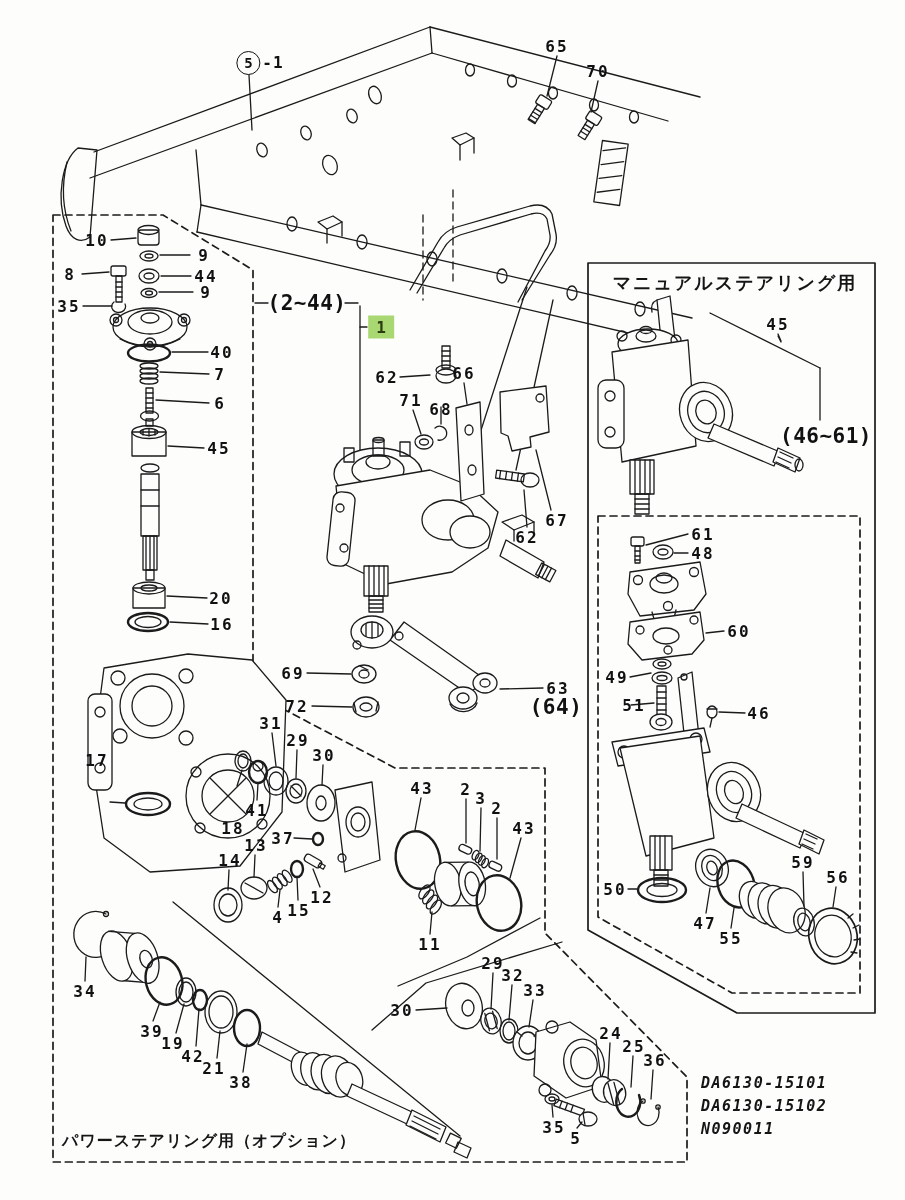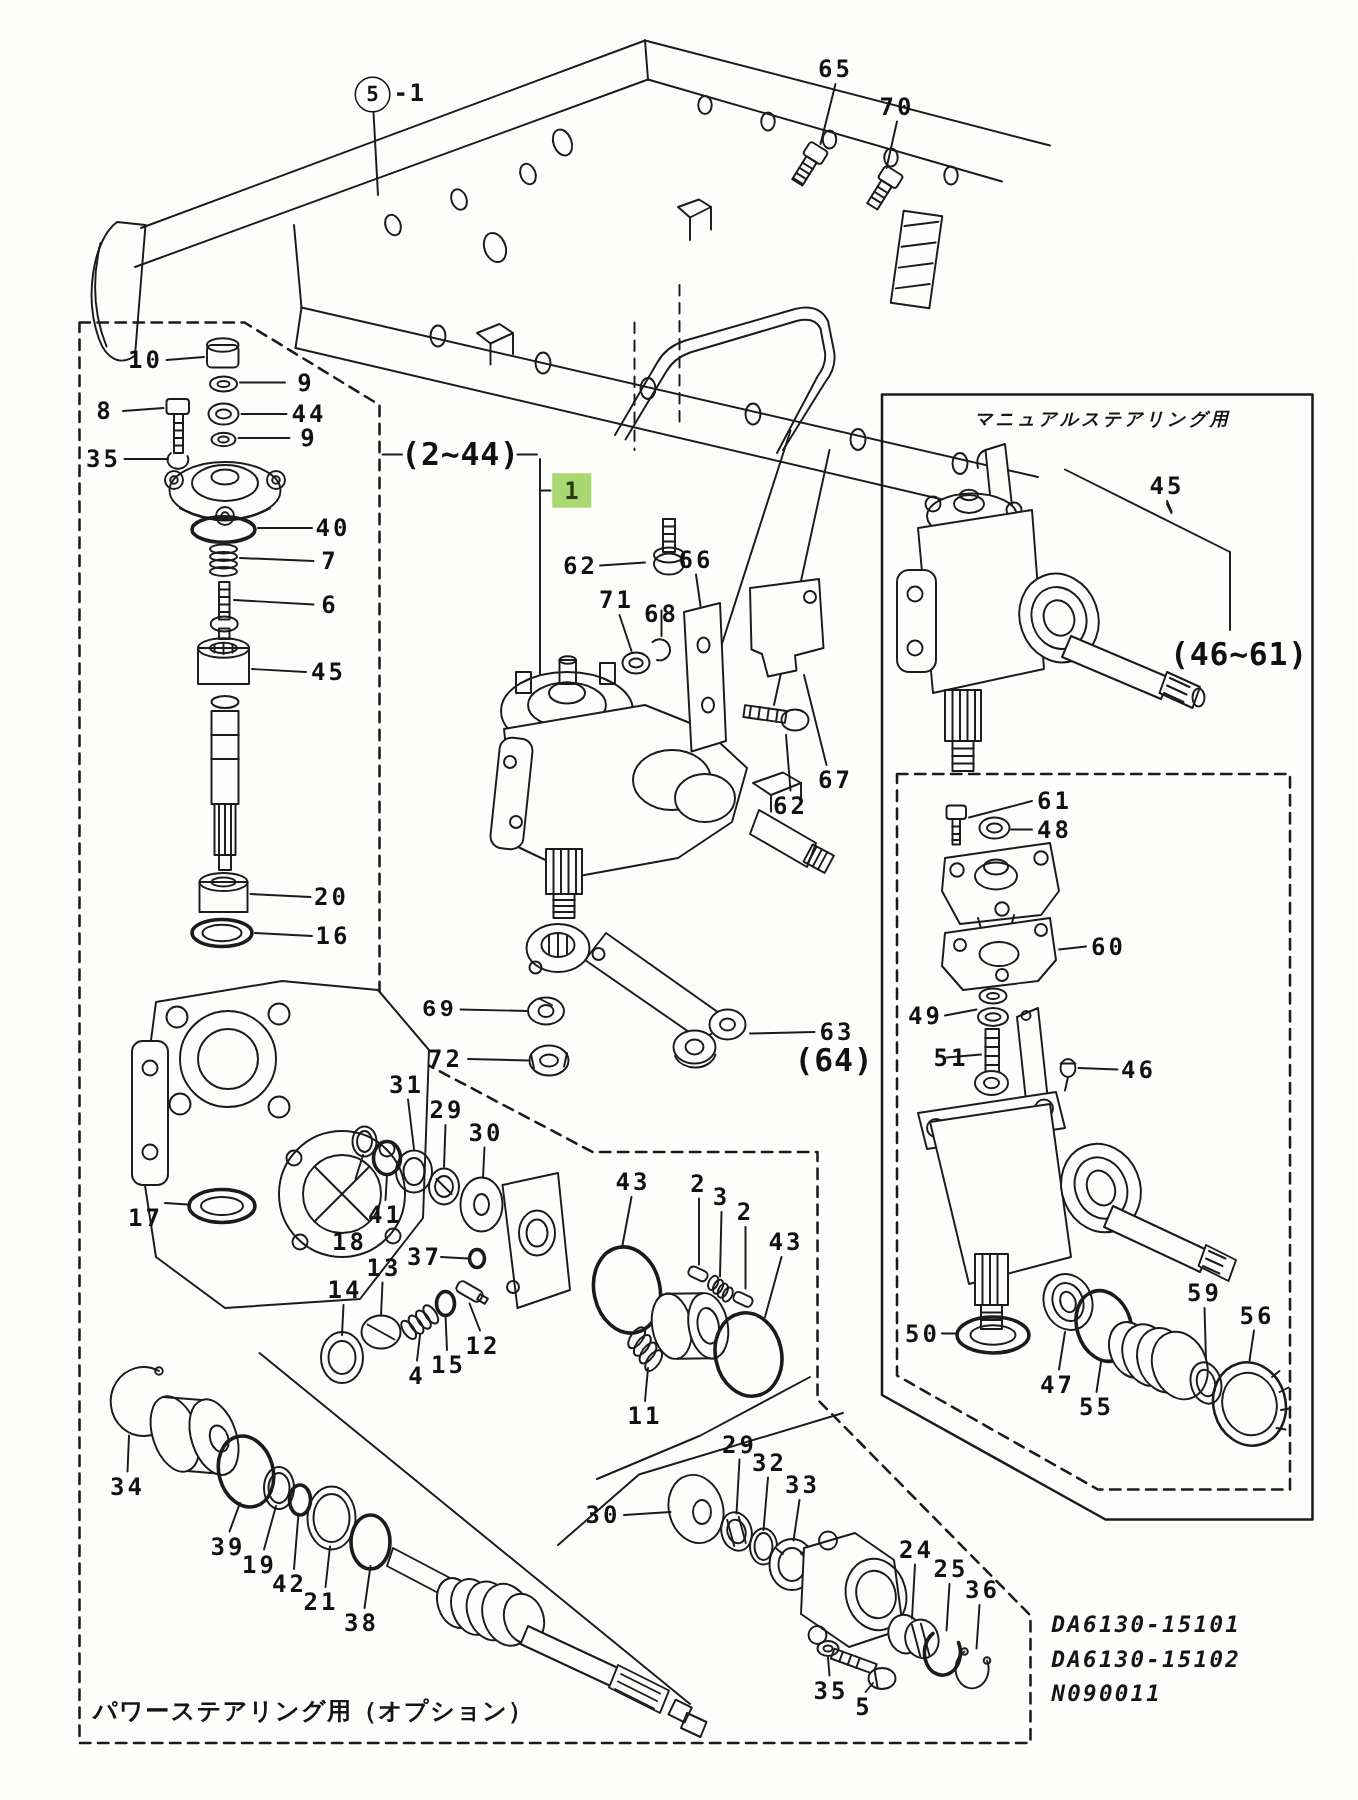--- a/index.html
+++ b/index.html
@@ -14,21 +14,21 @@
   .fw{fill:#fdfdfc;}
   .callout{position:absolute;transform:translate(-50%,-50%);
      font-family:"DejaVu Sans Mono",monospace;font-weight:bold;font-size:16px;
      letter-spacing:2px;white-space:nowrap;color:#111;cursor:pointer;z-index:5;}
   .callout.paren{letter-spacing:0.5px;font-size:21px;}
   .callout.hl{background:#a9d872;color:#2c3a12;padding:2px 8px;letter-spacing:0;}
   .callout .circ{display:inline-flex;width:22px;height:22px;border:1.8px solid #111;
      border-radius:50%;align-items:center;justify-content:center;font-size:14px;letter-spacing:0;}
   .callout .sfx{margin-left:2px;letter-spacing:1px;}
   .jp-title{position:absolute;left:596px;top:271px;width:278px;text-align:center;
-     font-size:12px;font-weight:bold;letter-spacing:2px;font-style:italic;}
+     font-size:18px;font-weight:bold;letter-spacing:2px;}
   .jp-caption{position:absolute;left:62px;top:1131px;font-size:16px;font-weight:bold;letter-spacing:1px;text-align:center;}
   .codes{position:absolute;left:701px;top:1072px;font-family:"DejaVu Sans Mono",monospace;
      font-style:italic;font-weight:bold;font-size:15px;letter-spacing:1.5px;line-height:23px;}
 </style>
 </head>
 <body>
 
 <div id="stage">
 
 <svg id="art" width="905" height="1200">
@@ -647,30 +647,30 @@
     <div class="callout" style="left: 70px; top: 274px;">8</div>
     <div class="callout" style="left: 206px; top: 276px;">44</div>
     <div class="callout" style="left: 206px; top: 292px;">9</div>
     <div class="callout" style="left: 69px; top: 306px;">35</div>
     <div class="callout" style="left: 222px; top: 352px;">40</div>
     <div class="callout" style="left: 220px; top: 374px;">7</div>
     <div class="callout" style="left: 220px; top: 403px;">6</div>
     <div class="callout" style="left: 219px; top: 448px;">45</div>
     <div class="callout" style="left: 221px; top: 598px;">20</div>
     <div class="callout" style="left: 222px; top: 624px;">16</div>
-    <div class="callout" style="left: 97px; top: 812px; text-align: center;">17</div>
+    <div class="callout" style="left: 97px; top: 760px; text-align: center;">17</div>
     <div class="callout paren" style="left: 307px; top: 303px;">(2~44)</div>
     <div class="callout hl" style="background: rgb(169, 216, 114); left: 381px; top: 327px;">1</div>
     <div class="callout" style="left: 387px; top: 377px;">62</div>
     <div class="callout" style="left: 464px; top: 373px;">66</div>
     <div class="callout" style="left: 411px; top: 400px;">71</div>
     <div class="callout" style="left: 441px; top: 397px; margin-top: 12px;">68</div>
     <div class="callout" style="left: 557px; top: 520px;">67</div>
     <div class="callout" style="left: 527px; top: 537px;">62</div>
-    <div class="callout" style="left: 293px; top: 673px; font-family: Liberation Mono, monospace;">69</div>
+    <div class="callout" style="left: 293px; top: 673px;">69</div>
     <div class="callout" style="left: 297px; top: 706px;">72</div>
     <div class="callout" style="left: 558px; top: 688px;">63</div>
     <div class="callout paren" style="left: 556px; top: 707px;">(64)</div>
     <div class="callout" style="left: 778px; top: 324px;">45</div>
     <div class="callout paren" style="left: 826px; top: 436px;">(46~61)</div>
     <div class="callout" style="left: 703px; top: 534px;">61</div>
     <div class="callout" style="left: 703px; top: 553px;">48</div>
     <div class="callout" style="left: 739px; top: 631px;">60</div>
     <div class="callout" style="left: 617px; top: 677px;">49</div>
     <div class="callout" style="left: 618px; top: 705px; margin-left: 16px;">51</div>

